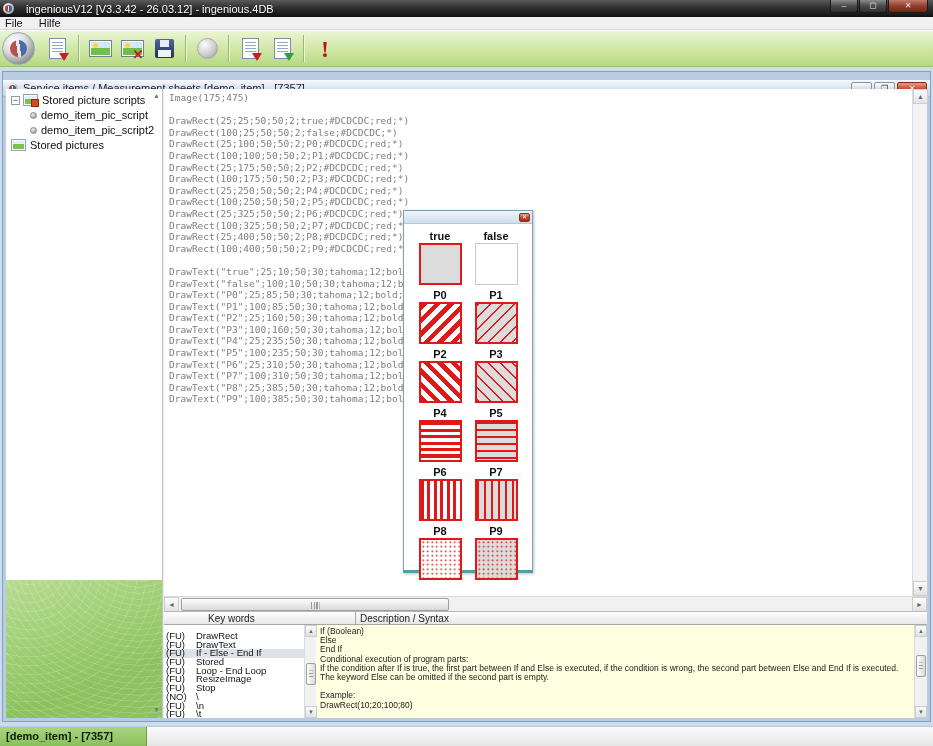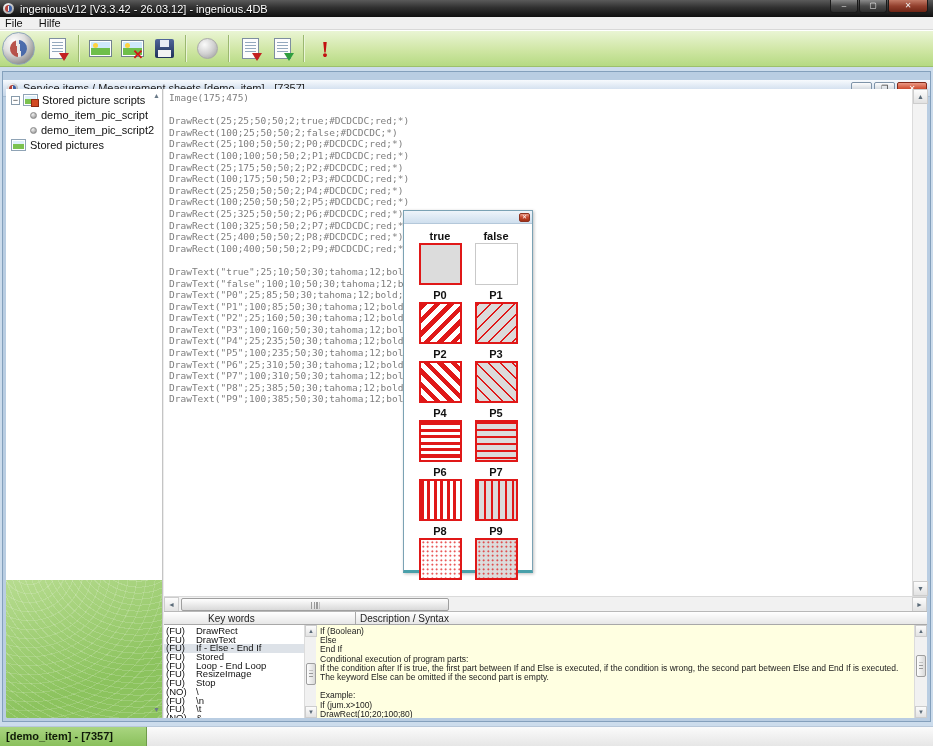--- a/index.html
+++ b/index.html
@@ -4,21 +4,21 @@
 <style>
   * { box-sizing: border-box; margin: 0; padding: 0; }
   html,body { width:933px; height:746px; overflow:hidden; }
   body { font-family:"Liberation Sans",sans-serif; background:#ccdcec; }
   .screen { position:relative; width:933px; height:746px; background:#ccdcec; }
 
   
   .titlebar { position:absolute; left:0; top:0; width:933px; height:17px;
     background:linear-gradient(#5a5a5a,#303030 45%,#101010);
     display:flex; align-items:center; padding-left:3px; color:#fff; font-size:11px; }
-  .titlebar .title-text { margin-left:6px; text-shadow:0 1px 1px #000; }
+  .titlebar .title-text { margin-left:12px; text-shadow:0 1px 1px #000; }
   .winbtns { position:absolute; right:5px; top:0; display:flex; }
   .winbtn { width:28px; height:13px; border:1px solid #1a1a1a; border-top:none;
     background:linear-gradient(#8a8a8a,#4a4a4a 50%,#2e2e2e);
     color:#eee; font-size:8px; line-height:11px; text-align:center;
     border-radius:0 0 3px 3px; margin-left:1px; }
   .winbtn.close { background:linear-gradient(#c27a66,#93402e 50%,#6f2414); width:40px; }
 
   
   .menubar { position:absolute; left:0; top:17px; width:933px; height:13px;
     background:#f0f0f0; display:flex; align-items:center; padding-left:5px;
@@ -124,21 +124,21 @@
   .h-thumb::after { content:""; position:absolute; left:50%; top:3px; width:9px; height:7px; transform:translateX(-50%);
     background:repeating-linear-gradient(90deg,#9a9a9a 0 1px,transparent 1px 3px); }
 
   
   .help { position:absolute; left:158px; right:0; top:522px; bottom:0; background:#fff; border-top:1px solid #b8b8b8; }
   .help-headers { display:flex; height:13px; background:linear-gradient(#ffffff,#e7e7e7); border-bottom:1px solid #a8a8a8;
     font-size:10px; color:#222;padding-left:40px; }
   .hh-cell { padding:0 4px; line-height:13px; }
   .hh-cell.first { width:152px; border-right:1px solid #a8a8a8; }
   .help-body { display:flex; height:calc(100% - 13px); }
-  .kw-list { width:140px; overflow:hidden; font-size:9.5px; color:#111; padding-top:2px; }
+  .kw-list { width:140px; overflow:hidden; font-size:9.5px; color:#111; padding-top:7px; }
   .kw-row { display:flex; height:8.7px; line-height:8.7px; white-space:nowrap; }
   .kw-row.sel { background:#dde2e8; }
   .kw-cat { width:24px; padding-left:2px; flex:none; }
   .kw-name { padding-left:8px; }
   .kw-scroll { width:12px; position:relative; background:#f1f1f1; border-left:1px solid #dcdcdc; }
   .kw-scroll .sb-btn, .desc-scroll .sb-btn { width:12px; height:12px; line-height:10px; font-size:6px; }
   .kw-scroll .sb-btn.bottom, .desc-scroll .sb-btn.bottom { position:absolute; bottom:0; }
   .v-thumb { position:absolute; left:1px; width:10px; height:22px; border:1px solid #9f9f9f; border-radius:2px;
     background:linear-gradient(90deg,#fefefe,#d9d9d9); }
   .v-thumb::after { content:""; position:absolute; top:50%; left:2px; right:2px; height:7px; transform:translateY(-50%);
@@ -374,21 +374,20 @@
           </div>
           <div class="desc">
               <div class="desc-line">If (Boolean)</div>
               <div class="desc-line">Else</div>
               <div class="desc-line">End If</div>
               <div class="desc-line">Conditional execution of program parts:</div>
               <div class="desc-line">If the condition after If is true, the first part between If and Else is executed, if the condition is wrong, the second part between Else and End If is executed.</div>
               <div class="desc-line">The keyword Else can be omitted if the second part is empty.</div>
               <div class="desc-line">&nbsp;</div>
               <div class="desc-line">Example:</div>
-              <div class="desc-line">If (jum.x&gt;100)</div>
               <div class="desc-line">DrawRect(10;20;100;80)</div>
             </div>
           <div class="desc-scroll">
             <div class="sb-btn">▲</div>
             <div class="v-thumb" style="top:30px;"></div>
             <div class="sb-btn bottom">▼</div>
           </div>
         </div>
       </div>
 

